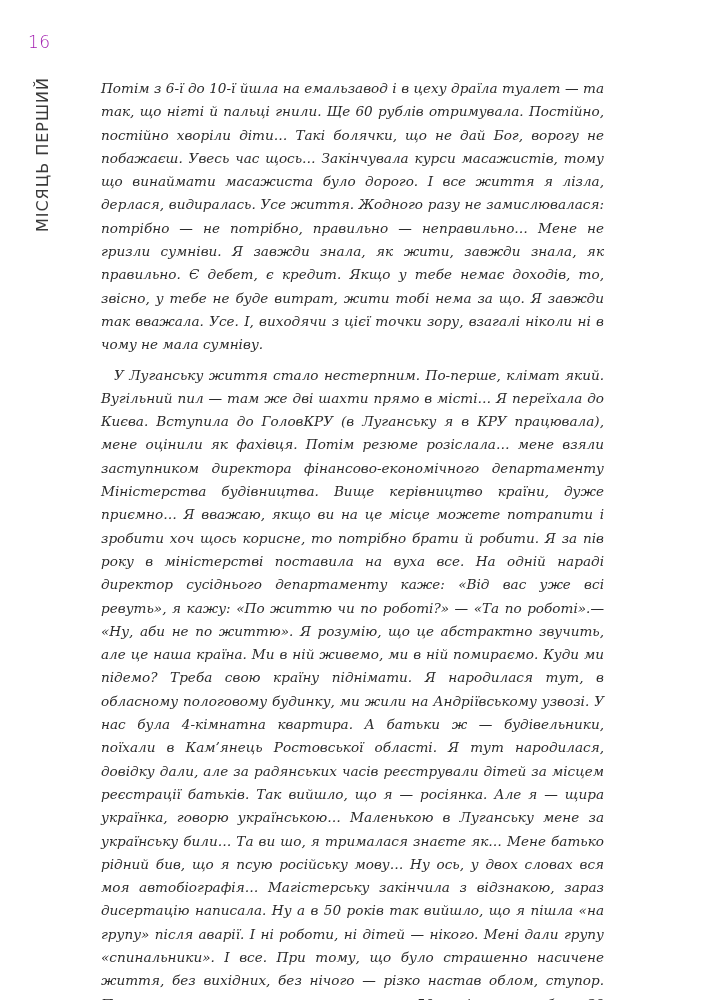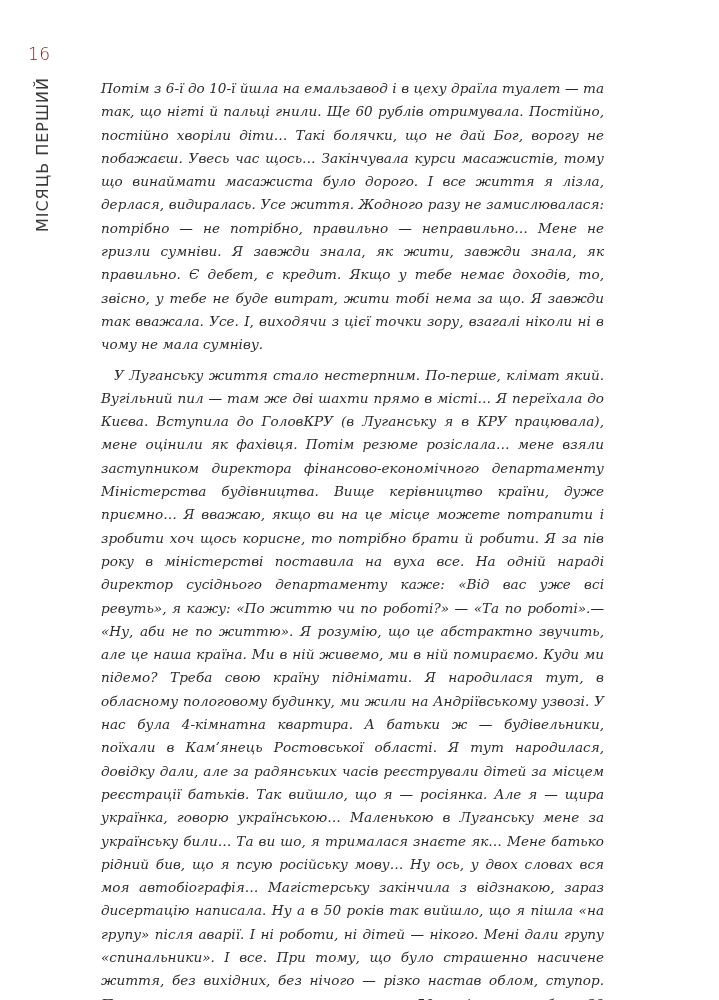--- a/index.html
+++ b/index.html
@@ -10,24 +10,24 @@
   body {
     width: 719px;
     height: 1000px;
     position: relative;
     overflow: hidden;
     color: #2a2a2a;
   }
   .page-number {
     position: absolute;
     left: 28px;
-    top: 44px;
+    top: 32px;
     font-family: "DejaVu Sans", sans-serif;
     font-size: 17px;
-    color: #7f1d1d;
+    color: #a21caf;
     font-weight: 300;
     letter-spacing: 0.5px;
   }
   .running-head {
     position: absolute;
     left: 31px;
     top: 92px;
     width: 24px;
     height: 124px;
     display: flex;

